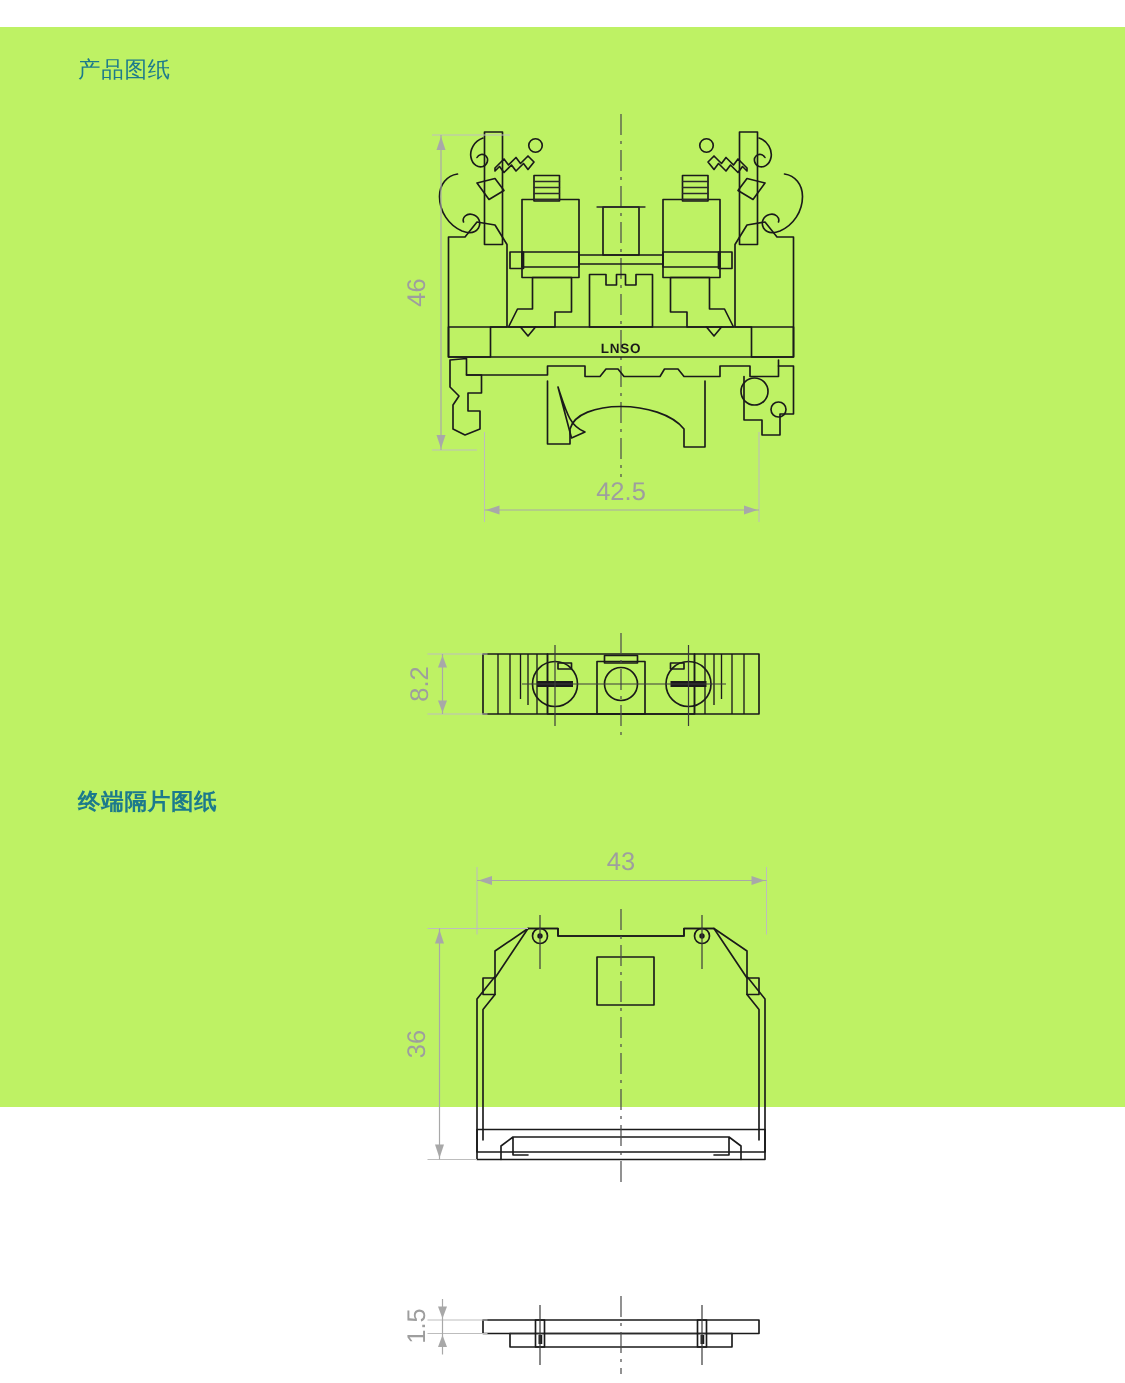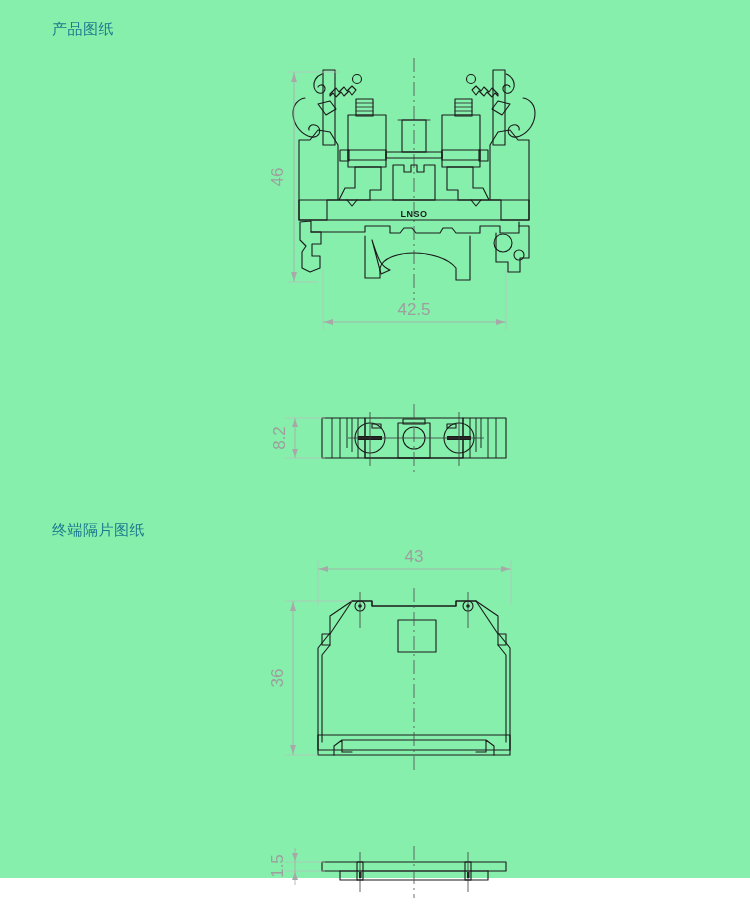--- a/index.html
+++ b/index.html
@@ -11,34 +11,35 @@
   body {
     width: 750px;
     height: 922px;
     position: relative;
     font-family: "Liberation Sans", sans-serif;
     overflow: hidden;
   }
   .page {
     position: relative;
     width: 750px;
-    height: 878px;
-    background: #86efac;
+    height: 720px;
+    background: #bef264;
+    margin-top: 18px;
   }
   .section-title {
     position: absolute;
     color: #1c7a8c;
     font-size: 15px;
     font-family: "Liberation Sans", sans-serif;
     letter-spacing: 0.5px;
     white-space: nowrap;
     line-height: 1;
   }
   #title-product { left: 52px; top: 21px; }
-  #title-endplate { left: 52px; top: 522px; }
+  #title-endplate { left: 52px; top: 509px; font-weight: bold; }
 
   .drawing-svg {
     position: absolute;
     left: 0;
     top: 0;
     width: 750px;
     height: 922px;
     pointer-events: none;
   }
   svg text {

